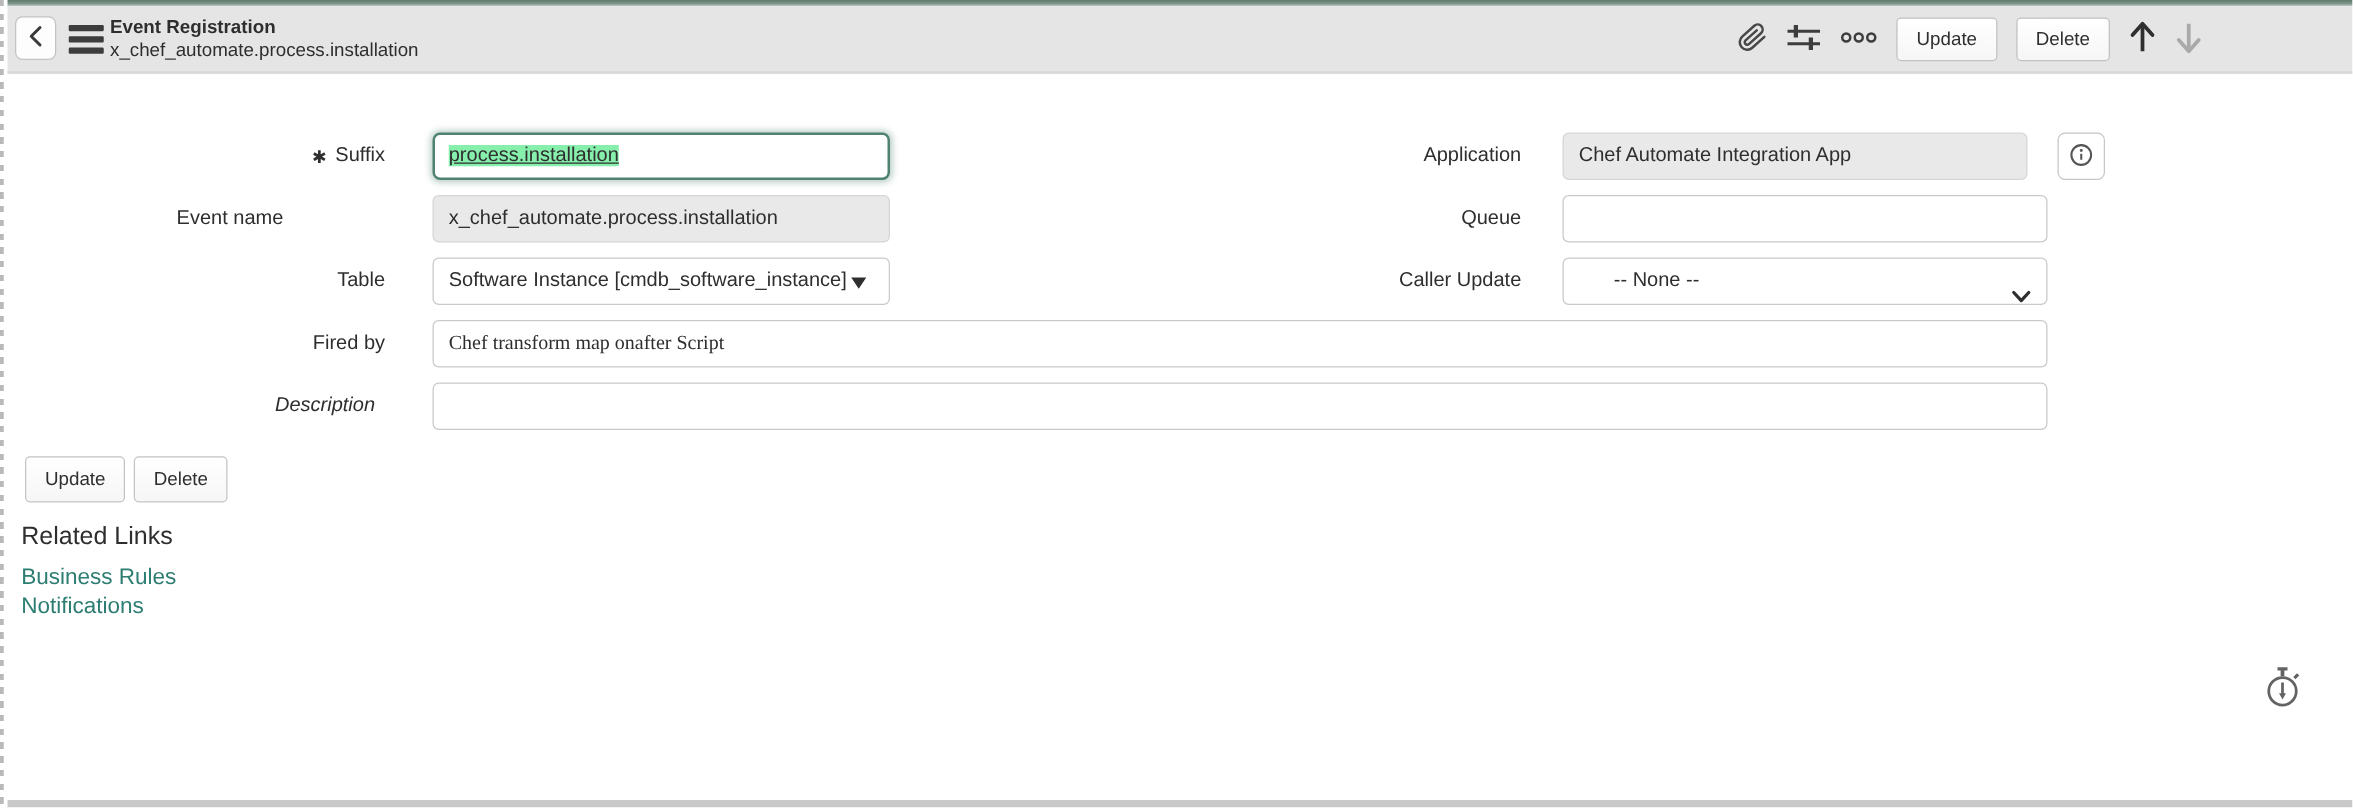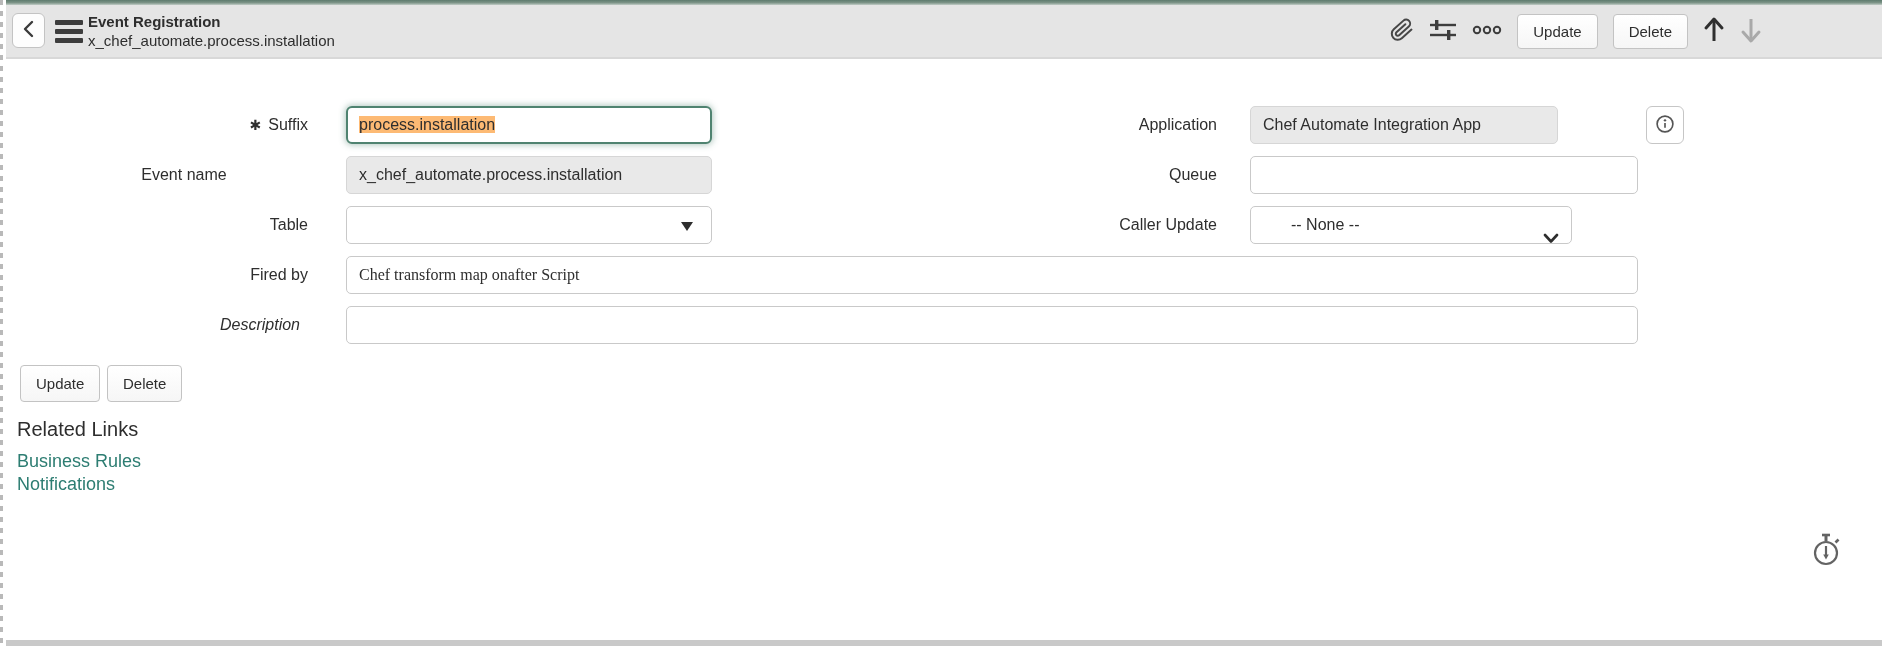--- a/index.html
+++ b/index.html
@@ -53,21 +53,21 @@
     border:1px solid #c9c9c9; border-radius:5px; background:#ffffff;
     font-size:16px; color:#2e2e2e; line-height:36px; padding:0 12px;
     white-space:nowrap; overflow:hidden;
   }
   input.ctrl { font-family:Liberation Serif, serif; padding:16px 12px; }
   .readonly { background:#e9e9e9; border-color:#d6d6d6; }
   .focused {
     border:2px solid #4f8370; line-height:34px; padding:0 11px;
     box-shadow:0 0 6px 1px rgba(79,131,112,0.45); border-radius:6px;
   }
-  .selection { background:#fdba74; }
+  .selection { background:#86efac;text-decoration:underline; }
   .dropdown { cursor:pointer; }
   .tri-down {
     position:absolute; right:18px; top:15px; width:0; height:0;
     border-left:6px solid transparent; border-right:6px solid transparent;
     border-top:9px solid #2e2e2e;
   }
   .sel-chev { position:absolute; right:12px; top:14px; }
   .info-btn {
     position:absolute; left:1646px; top:106px; width:38px; height:38px;
     background:#ffffff; border:1px solid #c6c6c6; border-radius:6px;
@@ -165,56 +165,57 @@
 
 <div class="field-label" style="left:60px; top:156px;justify-content:center;">
   <span>Event name</span>
 </div>
 <div class="ctrl readonly" style="left:346px; top:156px; width:366px;">x_chef_automate.process.installation</div>
 
 <div class="field-label" style="left:60px; top:206px;">
   <span>Table</span>
 </div>
 <div class="ctrl dropdown" style="left:346px; top:206px; width:366px;">
+  <span>Software Instance [cmdb_software_instance]</span>
   <span class="tri-down"></span>
 </div>
 
 <div class="field-label" style="left:60px; top:256px;">
   <span>Fired by</span>
 </div>
 <input class="ctrl" style="left: 346px; top: 256px; width: 1292px; position: absolute;" value="Chef transform map onafter Script">
 
 <div class="field-label" style="left:52px; top:306px;font-style:italic;">
   <span>Description</span>
 </div>
 <input class="ctrl" style="left: 346px; top: 306px; width: 1292px; position: absolute;" value="">
 
 <div class="field-label" style="left:969px; top:106px;">
   <span>Application</span>
 </div>
-<div class="ctrl readonly" style="left:1250px; top:106px; width:308px;">Chef Automate Integration App</div>
+<div class="ctrl readonly" style="left:1250px; top:106px; width:372px;">Chef Automate Integration App</div>
 <button class="info-btn">
   <span>
     <svg width="22" height="22" viewBox="0 0 24 24">
       <circle cx="12" cy="12" r="8.6" fill="none" stroke="#555555" stroke-width="1.8"></circle>
       <circle cx="12" cy="8" r="1.3" fill="#555555"></circle>
       <line x1="12" y1="10.8" x2="12" y2="16.2" stroke="#555555" stroke-width="1.8"></line>
     </svg>
   </span>
 </button>
 
 <div class="field-label" style="left:969px; top:156px;">
   <span>Queue</span>
 </div>
 <input class="ctrl" style="left: 1250px; top: 156px; width: 388px; position: absolute;" value="">
 
 <div class="field-label" style="left:969px; top:206px;">
   <span>Caller Update</span>
 </div>
-<div class="ctrl dropdown" style="left:1250px; top:206px; width:322px;padding-left:40px;">
+<div class="ctrl dropdown" style="left:1250px; top:206px; width:388px;padding-left:40px;">
   <span>-- None --</span>
   <span class="sel-chev">
     <svg width="16" height="11" viewBox="0 0 16 11">
         <polyline points="2,2 8,8.5 14,2" fill="none" stroke="#2e2e2e" stroke-width="2.6" stroke-linecap="round" stroke-linejoin="round"></polyline>
       </svg>
   </span>
 </div>
 
 <button class="form-btn" style="left:20px; top:365px;">Update</button>
 <button class="form-btn" style="left:107px; top:365px;">Delete</button>

